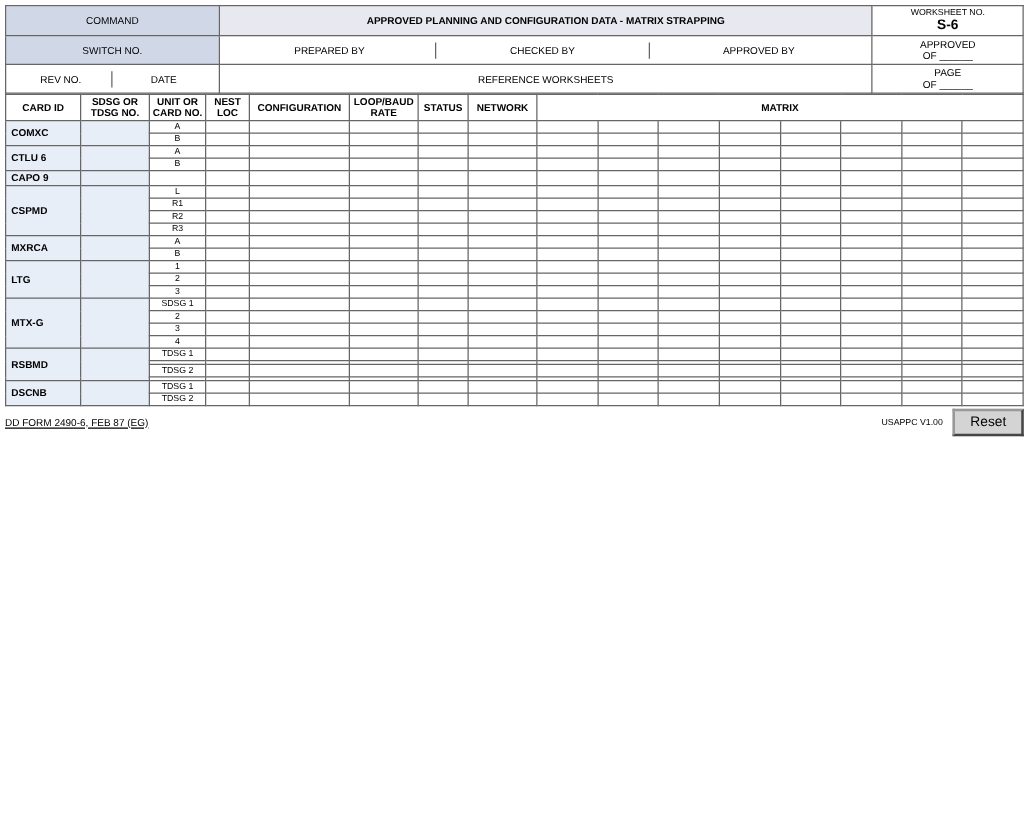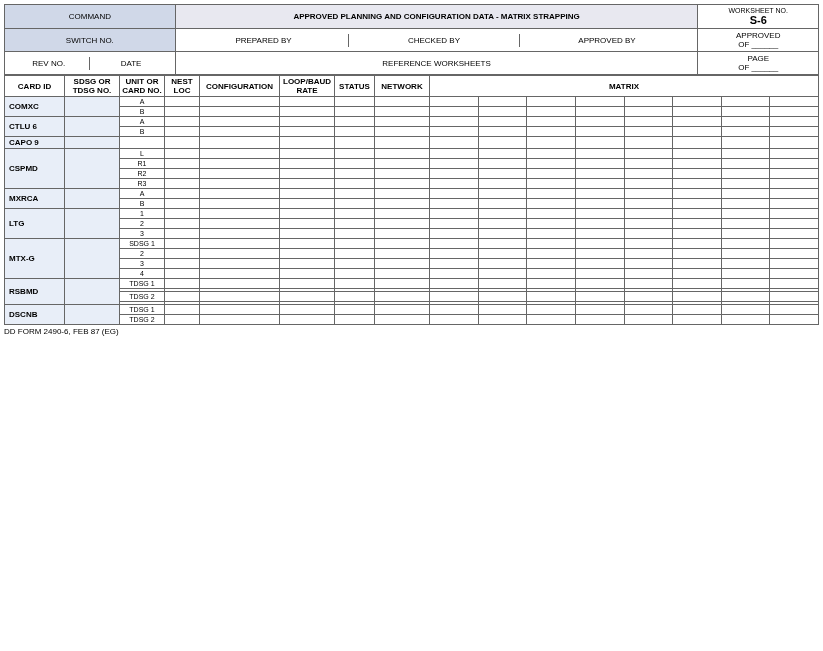--- a/index.html
+++ b/index.html
@@ -5,21 +5,21 @@
     * { box-sizing: border-box; margin: 0; padding: 0; }
     body { font-family: Arial, sans-serif; font-size: 9px; background: #fff; }
     .page { width: 823px; min-height: 651px; background: #fff; position: relative; padding: 4px; }
     table { border-collapse: collapse; width: 100%; }
     td, th { border: 1px solid #666; padding: 1px 2px; vertical-align: middle; text-align: center; font-size: 8px; }
     .top-table { width: 100%; border-collapse: collapse; }
     .top-table td, .top-table th { border: 1px solid #666; padding: 2px 3px; font-size: 8px; }
     .title-cell { text-align: center; font-weight: bold; font-size: 11px; background: #e8e8f0; }
     .blue-bg { background-color: #d0d8e8; }
     .footer { display: flex; justify-content: space-between; align-items: center; margin-top: 2px; }
-    .footer-left { font-size: 8px; }
+    .footer-left { font-size: 8px; text-decoration: underline; }
     .footer-right { font-size: 7px; }
     .reset-btn { padding: 3px 12px; font-size: 11px; background: #d4d4d4; border: 2px outset #999; cursor: pointer; }
   </style>
 </head>
 <body>
 
 <div class="page">
 
   <table class="top-table">
     <tbody>
@@ -514,14 +514,18 @@
           <td style="min-width: 28px;"></td>
           <td style="min-width: 28px;"></td>
         </tr>
       </tbody>
   </table>
 
   <div class="footer">
     <div class="footer-left">
       <span>DD FORM 2490-6, FEB 87 (EG)</span>
     </div>
+    <div style="display:flex; align-items:center; gap:8px;">
+      <span class="footer-right">USAPPC V1.00</span>
+      <button class="reset-btn">Reset</button>
+    </div>
   </div>
 </div>
 
 </body></html>

